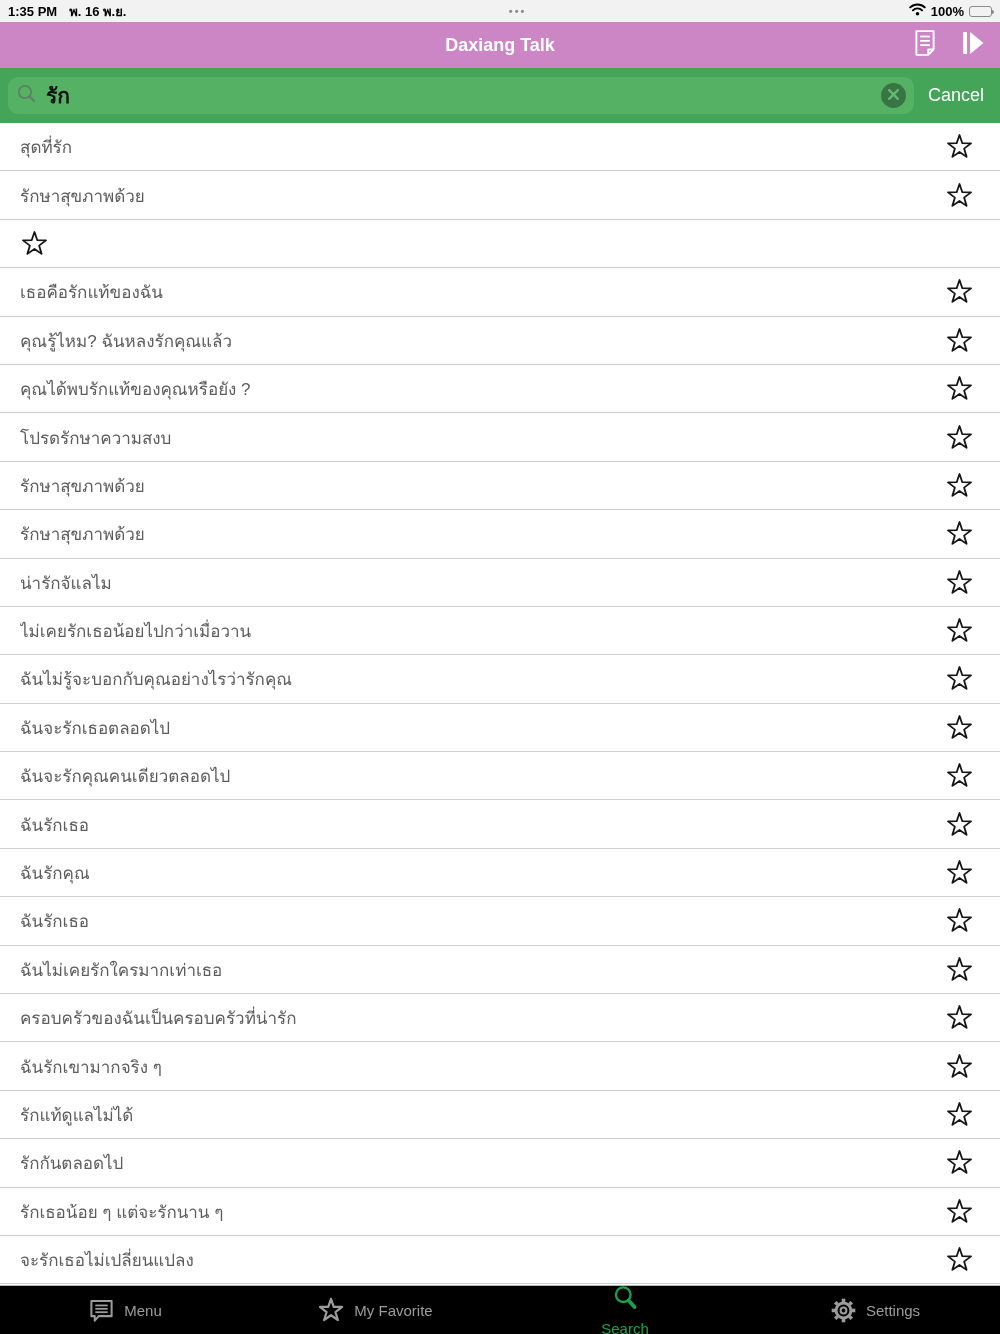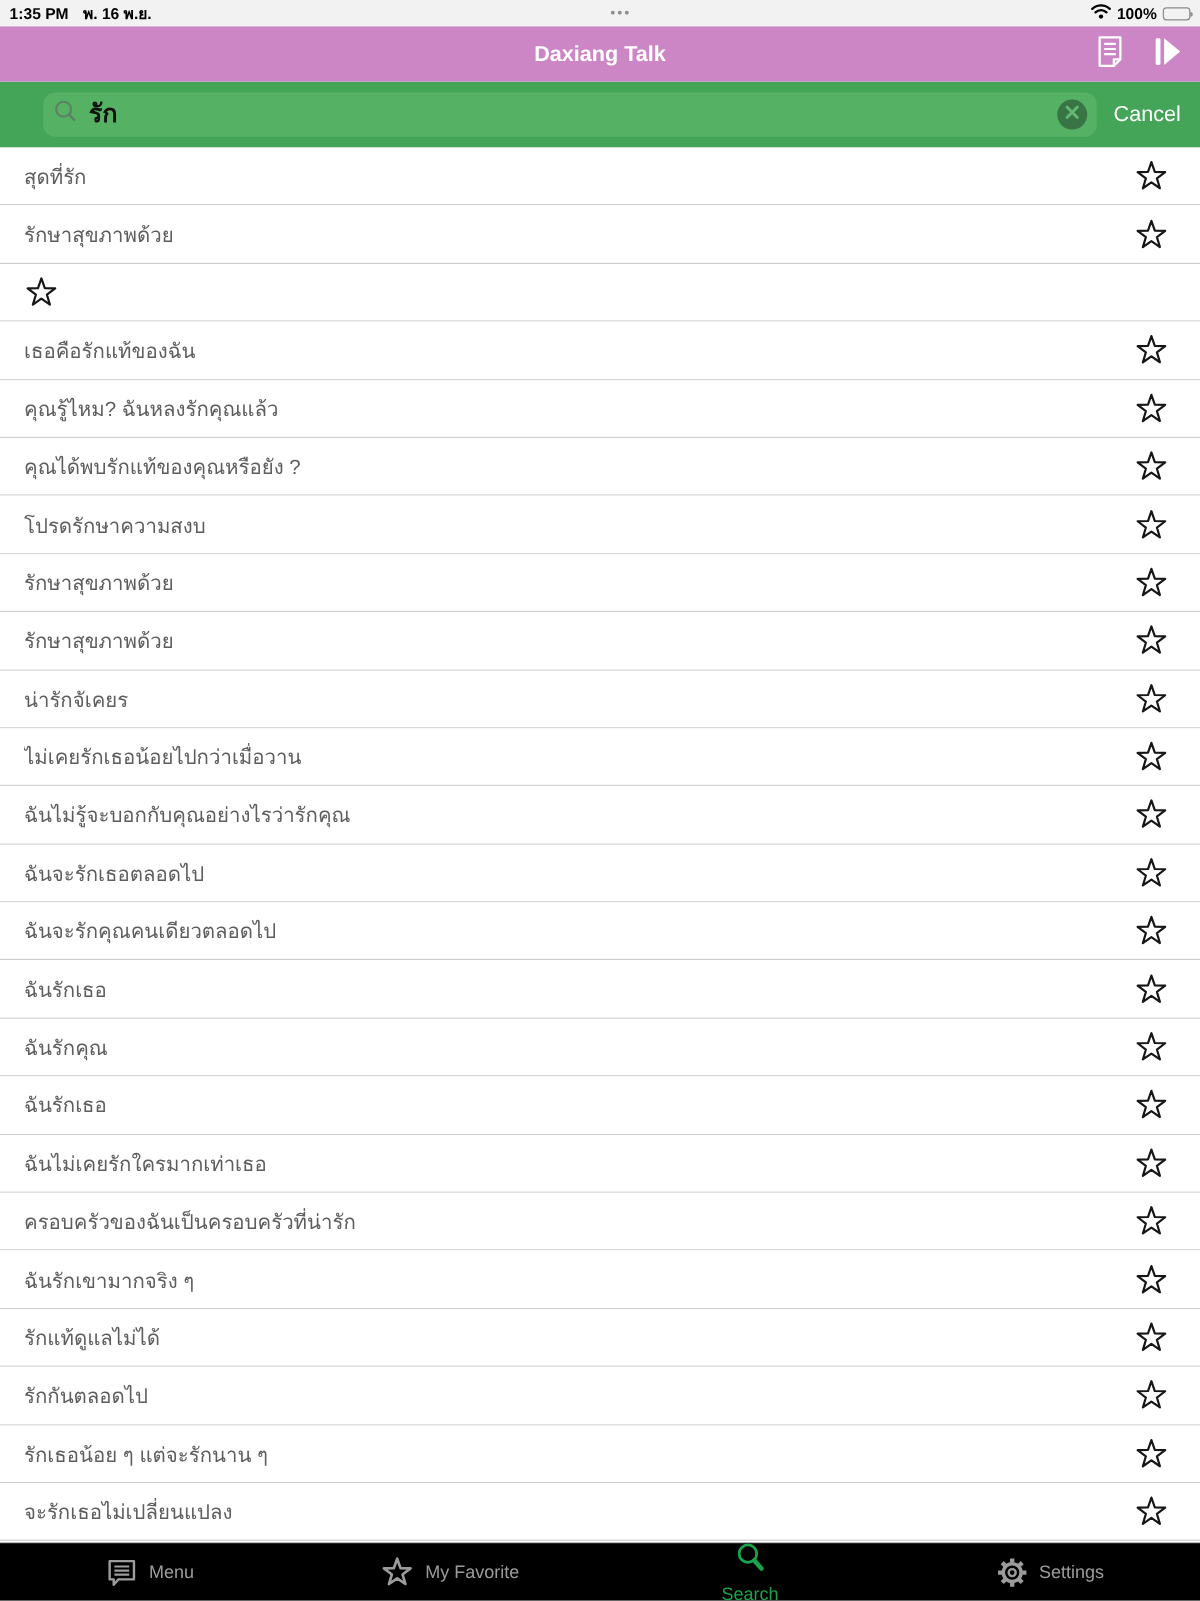--- a/index.html
+++ b/index.html
@@ -36,21 +36,21 @@
   .header-actions{position:absolute;right:10px;display:flex;gap:14px;align-items:center;}
   .hbtn{width:34px;height:34px;display:flex;align-items:center;justify-content:center;cursor:pointer;}
 
   
   .search-bar{
     height:55px;flex:0 0 55px;background:var(--searchbar-bg,#44a457);
     display:flex;align-items:center;padding:0 16px 0 8px;box-sizing:border-box;gap:14px;
   }
   .search-field{
     flex:1;height:37px;background:var(--field-bg,#55b164);border-radius:10px;
-    display:flex;align-items:center;padding:0 8px;gap:8px;box-sizing:border-box;margin-left:28px;
+    display:flex;align-items:center;padding:0 8px;gap:8px;box-sizing:border-box;
   }
   .search-query{flex:1;font-size:21px;color:#111;font-weight:bold;line-height:37px;}
   .clear-btn{
     width:25px;height:25px;border-radius:50%;background:rgba(25,45,28,0.45);
     display:flex;align-items:center;justify-content:center;cursor:pointer;flex:0 0 25px;
   }
   .cancel-btn{
     background:none;border:none;color:#fff;font-size:18px;cursor:pointer;
     font-family:inherit;padding:0;
   }
@@ -213,21 +213,21 @@
       </div>
       <div class="row">
         <span class="row-text">รักษาสุขภาพด้วย</span>
         <span class="star-btn">
           <svg width="29" height="29" viewBox="0 0 24 24">
             <path d="M12 2.5 L14.35 9.26 L21.51 9.41 L15.8 13.74 L17.88 20.59 L12 16.5 L6.12 20.59 L8.2 13.74 L2.49 9.41 L9.65 9.26 Z" fill="none" stroke="#161616" stroke-width="1.5" stroke-linejoin="round"></path>
           </svg>
         </span>
       </div>
       <div class="row">
-        <span class="row-text">น่ารักจัเคยร</span>
+        <span class="row-text">น่ารักจัแลไม</span>
         <span class="star-btn">
           <svg width="29" height="29" viewBox="0 0 24 24">
             <path d="M12 2.5 L14.35 9.26 L21.51 9.41 L15.8 13.74 L17.88 20.59 L12 16.5 L6.12 20.59 L8.2 13.74 L2.49 9.41 L9.65 9.26 Z" fill="none" stroke="#161616" stroke-width="1.5" stroke-linejoin="round"></path>
           </svg>
         </span>
       </div>
       <div class="row">
         <span class="row-text">ไม่เคยรักเธอน้อยไปกว่าเมื่อวาน</span>
         <span class="star-btn">
           <svg width="29" height="29" viewBox="0 0 24 24">

